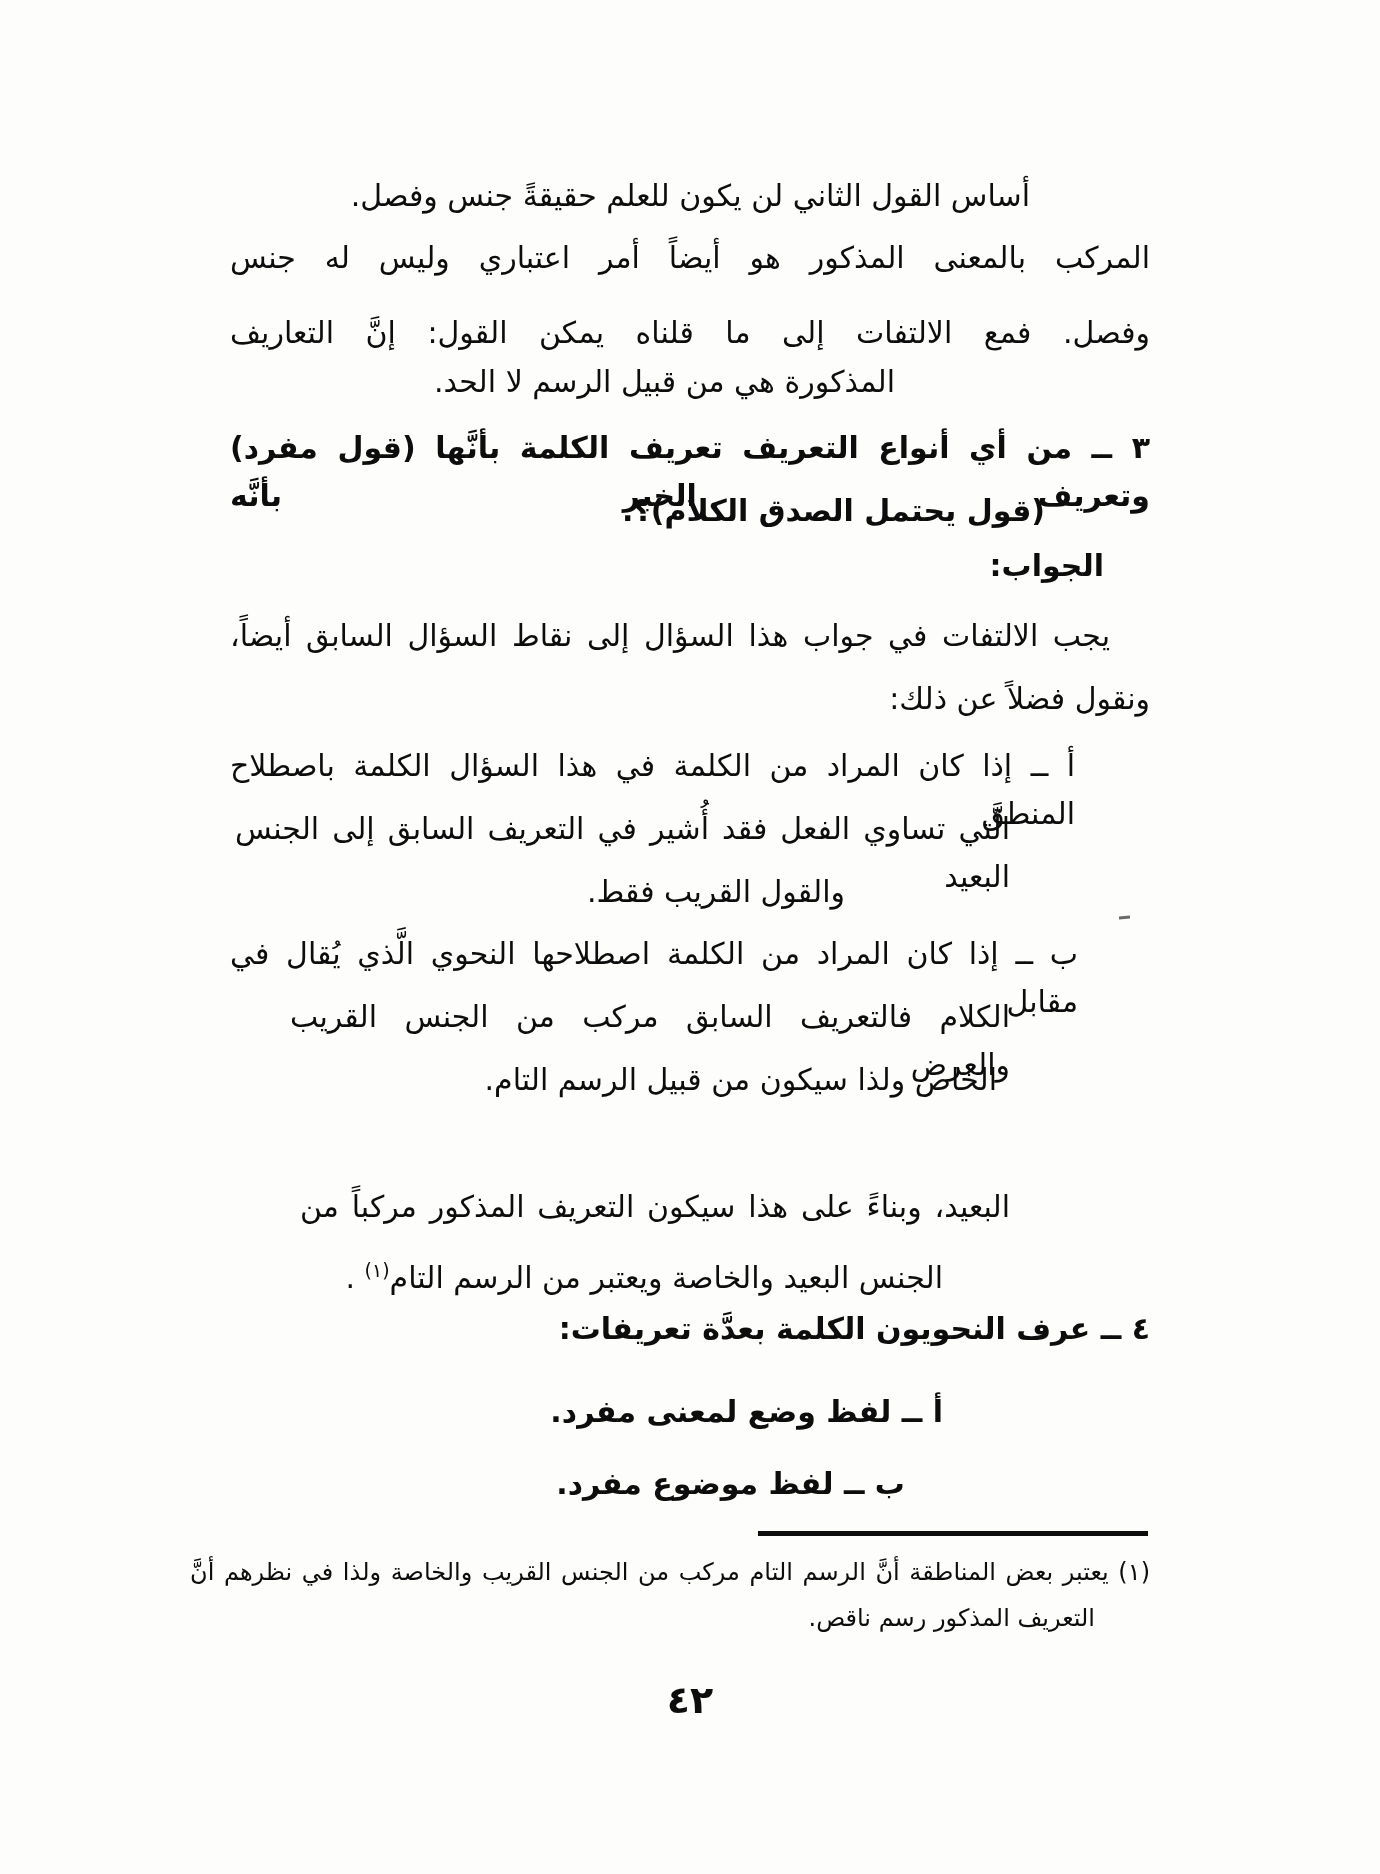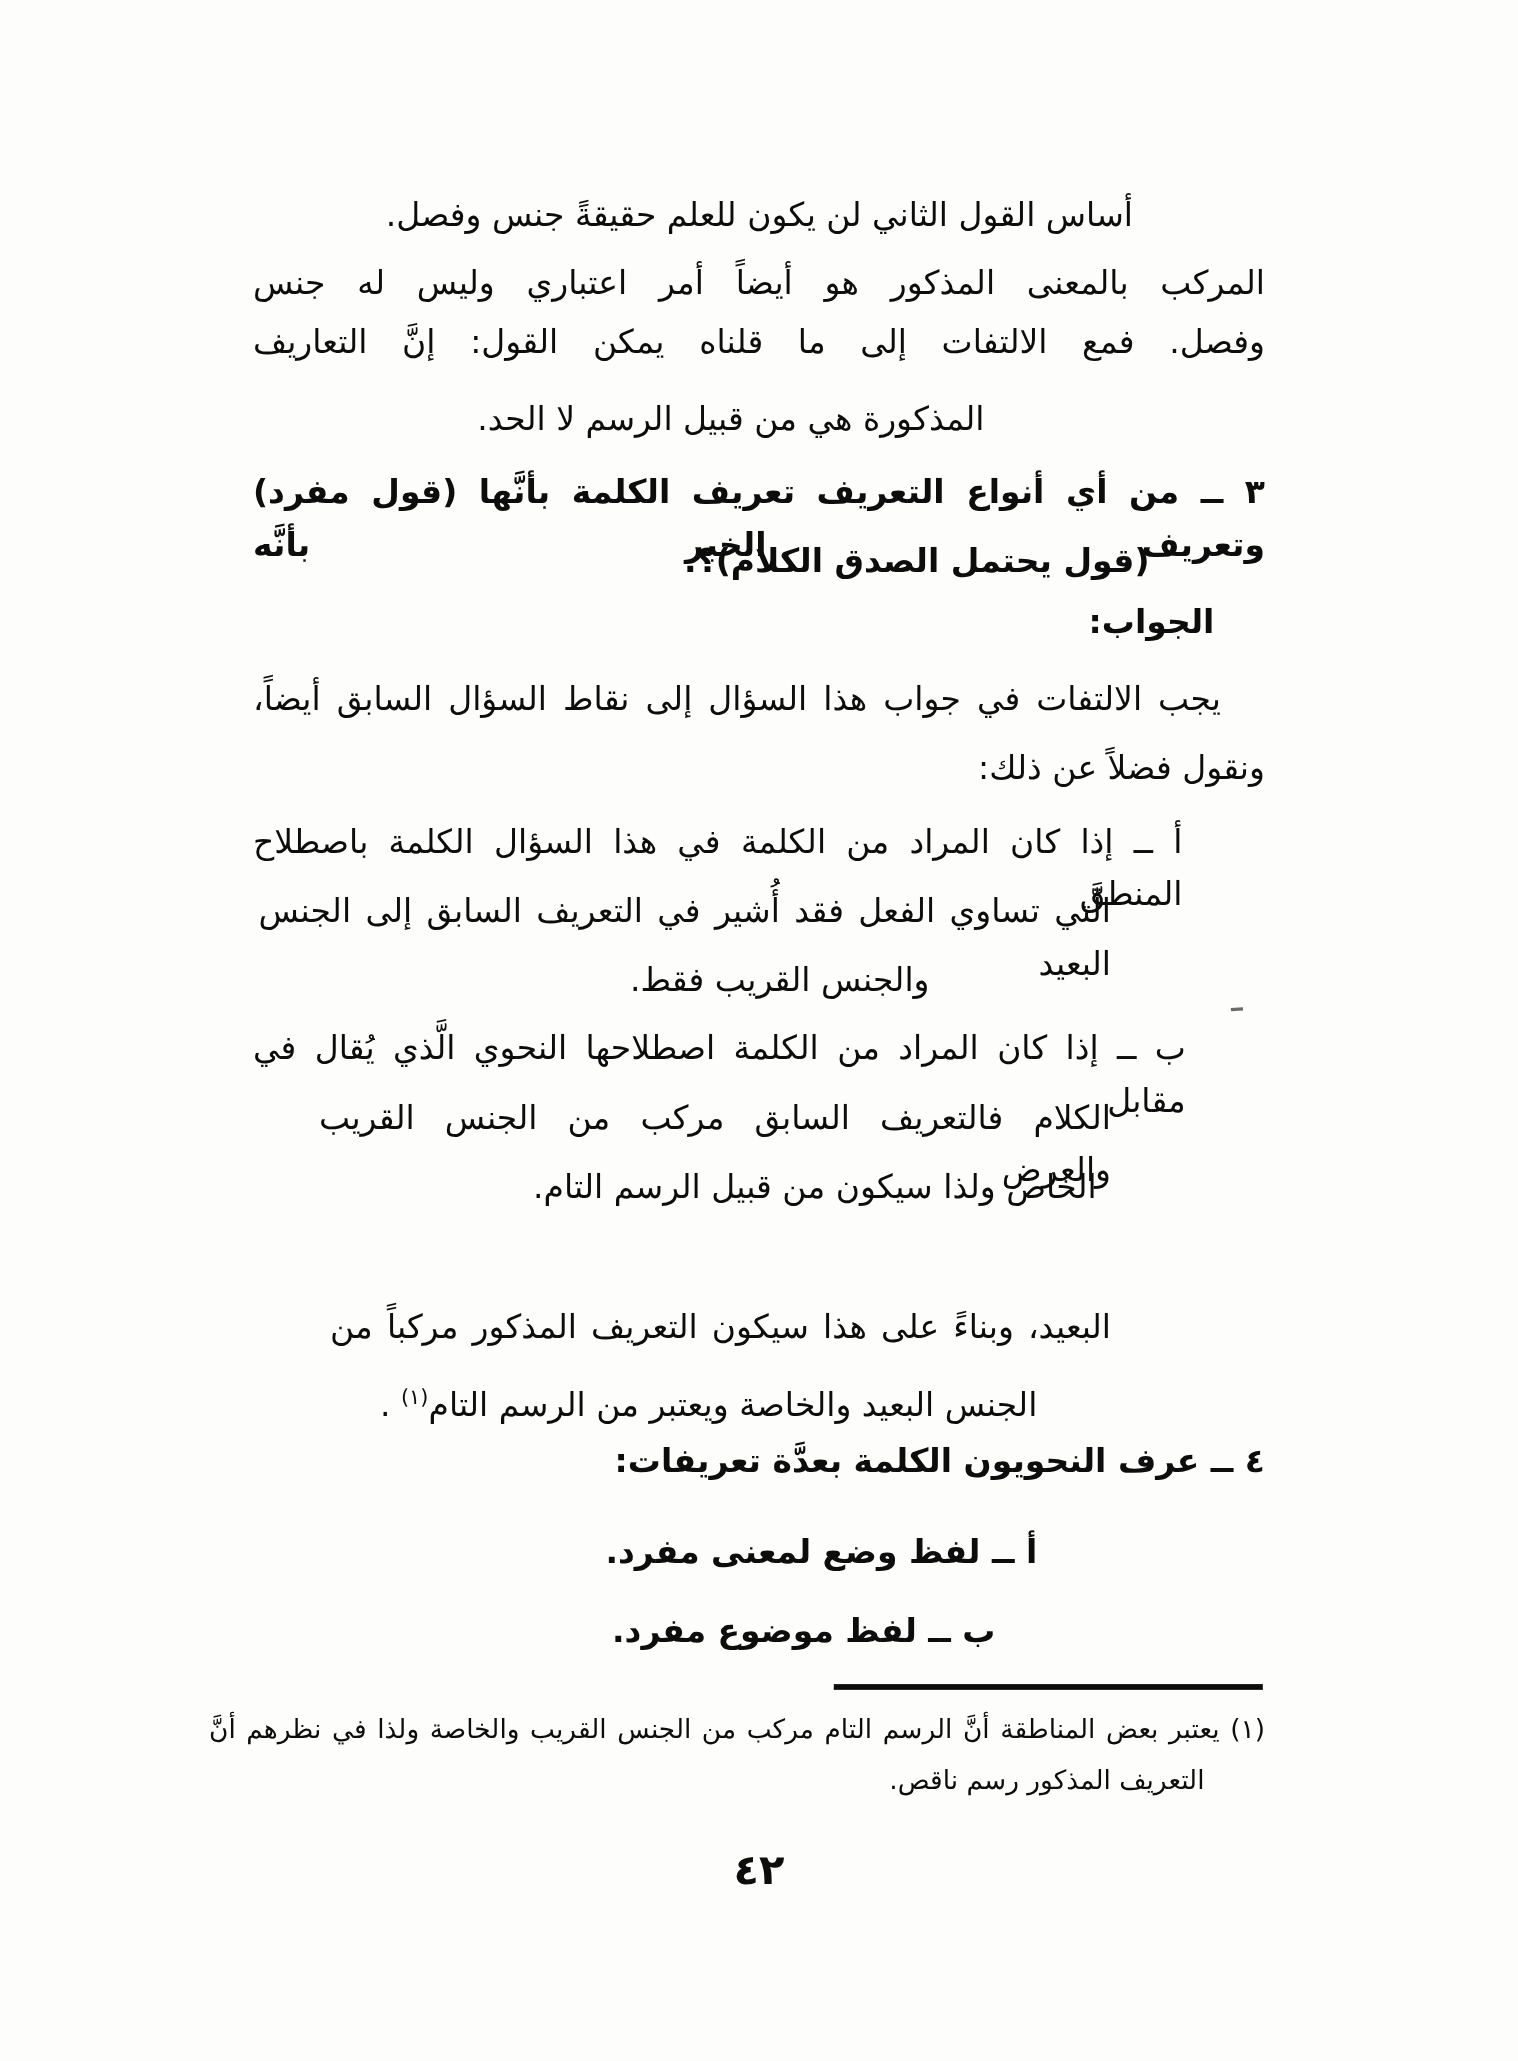--- a/index.html
+++ b/index.html
@@ -50,34 +50,34 @@
     transform:rotate(-4deg);
   }
 </style>
 </head>
 <body>
 
 <div class="page">
 
   <div class="line" style="top:172px; right:350px;">أساس القول الثاني لن يكون للعلم حقيقةً جنس وفصل.</div>
   <div class="line just" style="top:234px; right:230px; left:230px;">المركب بالمعنى المذكور هو أيضاً أمر اعتباري وليس له جنس</div>
-  <div class="line just" style="top:288px; right:230px; left:230px;">وفصل. فمع الالتفات إلى ما قلناه يمكن القول: إنَّ التعاريف</div>
+  <div class="line just" style="top:309px; right:230px; left:230px;">وفصل. فمع الالتفات إلى ما قلناه يمكن القول: إنَّ التعاريف</div>
   <div class="line" style="top:358px; right:485px;">المذكورة هي من قبيل الرسم لا الحد.</div>
 
   <div class="line just bold" style="top:424px; right:230px; left:230px;">٣ ــ من أي أنواع التعريف تعريف الكلمة بأنَّها (قول مفرد) وتعريف الخبر بأنَّه</div>
   <div class="line bold" style="top:487px; right:335px;">(قول يحتمل الصدق الكلام)؟.</div>
 
   <div class="line bold" style="top:542px; right:276px;">الجواب:</div>
 
   <div class="line just" style="top:612px; right:270px; left:230px;">يجب الالتفات في جواب هذا السؤال إلى نقاط السؤال السابق أيضاً،</div>
   <div class="line" style="top:675px; right:230px;">ونقول فضلاً عن ذلك:</div>
 
   <div class="line just" style="top:742px; right:305px; left:230px;">أ ــ إذا كان المراد من الكلمة في هذا السؤال الكلمة باصطلاح المنطق</div>
   <div class="line just" style="top:805px; right:370px; left:235px;">الَّتي تساوي الفعل فقد أُشير في التعريف السابق إلى الجنس البعيد</div>
-  <div class="line" style="top:868px; right:535px;">والجنس القريب فقط.</div>
+  <div class="line" style="top:868px; right:535px;">والقول القريب فقط.</div>
 
   <div class="artifact" style="top:916px; right:250px;"></div>
 
   <div class="line just" style="top:930px; right:302px; left:230px;">ب ــ إذا كان المراد من الكلمة اصطلاحها النحوي الَّذي يُقال في مقابل</div>
   <div class="line just" style="top:993px; right:370px; left:290px;">الكلام فالتعريف السابق مركب من الجنس القريب والعرض</div>
   <div class="line" style="top:1056px; right:383px;">الخاص ولذا سيكون من قبيل الرسم التام.</div>
 
   <div class="line just" style="top:1183px; right:370px; left:300px;">البعيد، وبناءً على هذا سيكون التعريف المذكور مركباً من</div>
   <div class="line" style="top:1246px; right:437px;">
     <span>الجنس البعيد والخاصة ويعتبر من الرسم التام</span><span class="sup">(١)</span><span> .</span>

